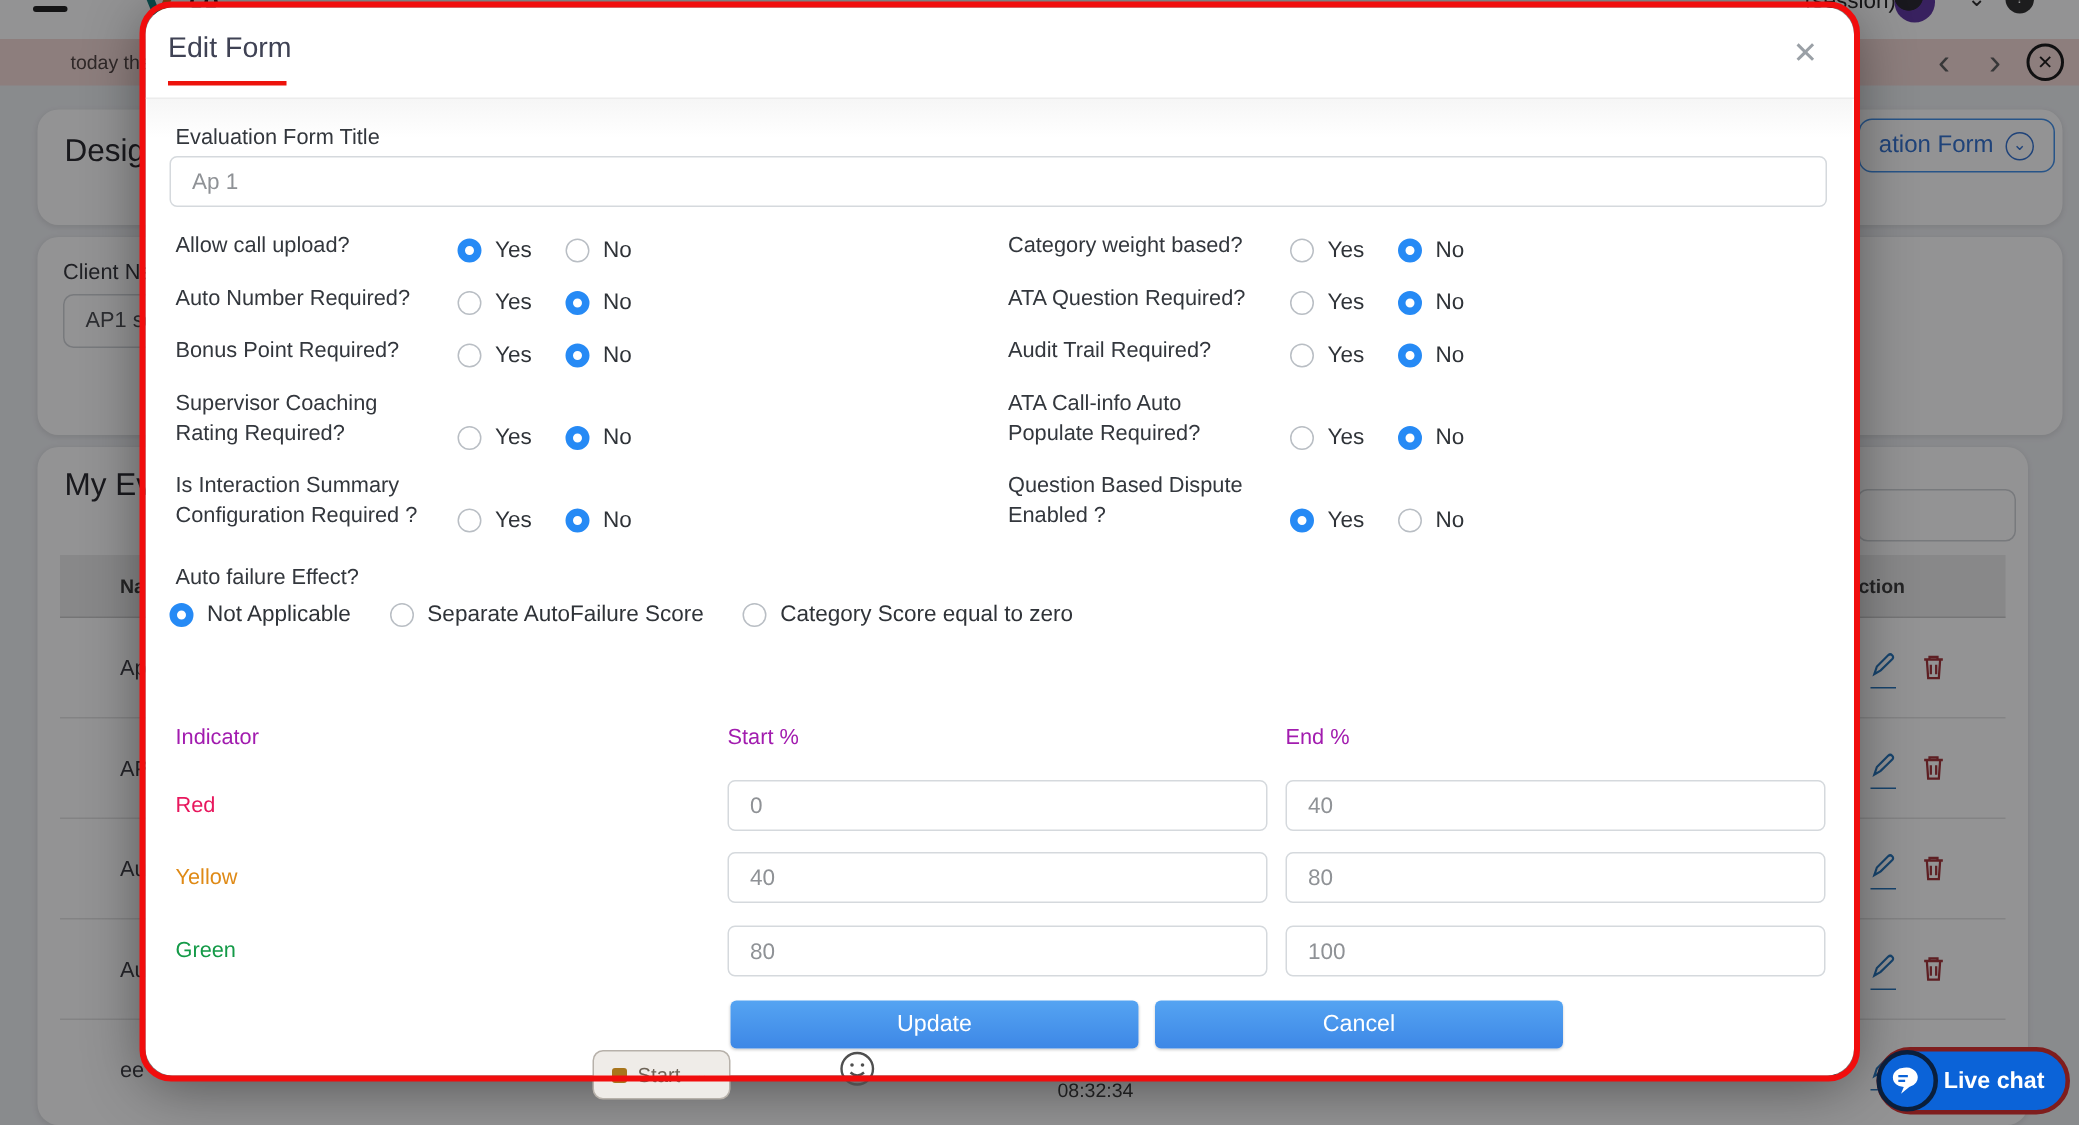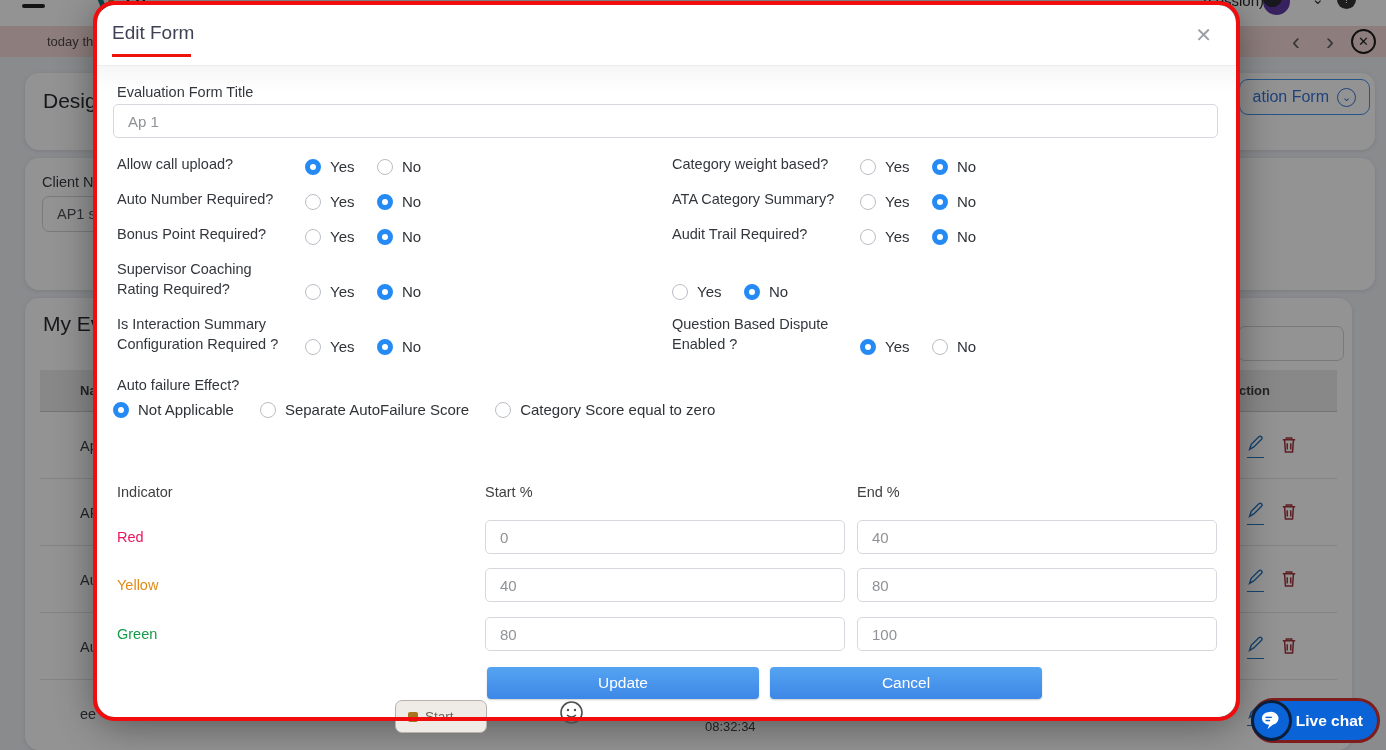--- a/index.html
+++ b/index.html
@@ -85,21 +85,21 @@
   .qrow { display:flex; align-items:flex-end; height:27px; margin-bottom:8px; }
   .qrow.tall { height:47px; }
   .qlabel { width:188px; font-size:14.5px; color:#33373d; line-height:1.42; white-space:pre-line; }
   .opt { display:flex; align-items:center; gap:9px; width:72px; cursor:pointer; }
   .opt-label { font-size:15px; color:#2f3338; }
   .radio { width:16px; height:16px; border-radius:50%; background:#fff; border:1px solid #b9bec4; flex:none; }
   .radio.on { border:5px solid #268af5; }
   .af-label { position:absolute; left:20px; top:372px; font-size:14.5px; color:#33373d; }
   .af-row { position:absolute; left:16px; top:396px; display:flex; align-items:center; gap:26px; }
   .af-row .opt { width:auto; }
-  .ind-head { position:absolute; font-size:14.5px; color:#404040; top:479px; }
+  .ind-head { position:absolute; font-size:14.5px; color:#a21caf; top:479px; }
   .ih-indicator { left:20px; } .ih-start { left:388px; } .ih-end { left:760px; }
   .ind-name { position:absolute; left:20px; font-size:14.5px; line-height:34px; }
   .c-red { color:#e8175d; } .c-yellow { color:#df8a16;text-align:center; } .c-green { color:#149a48; }
   .ind-input { position:absolute; width:360px; height:34px; border:1px solid #d5d9dd; border-radius:5px;
                font-size:15px; color:#8f9296; padding:8px 0 0 14px; background:#fff; }
   .col-start { left:388px; } .col-end { left:760px; }
   .r1 { top:515px; } .r2 { top:563px; } .r3 { top:612px; }
   .btn { position:absolute; top:662px; width:272px; height:32px; border:none; border-radius:4px; cursor:pointer;
          background:linear-gradient(#55a4f2,#3d87e6); color:#fff; font-size:15.5px;
          font-family:"Liberation Sans",sans-serif; box-shadow:0 1px 2px rgba(0,0,0,.2); }
@@ -321,21 +321,21 @@
         <div class="opt">
             <span class="radio"></span>
             <span class="opt-label">Yes</span>
           </div>
         <div class="opt">
             <span class="radio on"></span>
             <span class="opt-label">No</span>
           </div>
       </div>
       <div class="qrow">
-        <div class="qlabel">ATA Category Summary?</div>
+        <div class="qlabel">ATA Question Required?</div>
         <div class="opt">
             <span class="radio"></span>
             <span class="opt-label">Yes</span>
           </div>
         <div class="opt">
             <span class="radio on"></span>
             <span class="opt-label">No</span>
           </div>
       </div>
       <div class="qrow">
@@ -343,20 +343,22 @@
         <div class="opt">
             <span class="radio"></span>
             <span class="opt-label">Yes</span>
           </div>
         <div class="opt">
             <span class="radio on"></span>
             <span class="opt-label">No</span>
           </div>
       </div>
       <div class="qrow tall">
+        <div class="qlabel">ATA Call-info Auto
+Populate Required?</div>
         <div class="opt">
             <span class="radio"></span>
             <span class="opt-label">Yes</span>
           </div>
         <div class="opt">
             <span class="radio on"></span>
             <span class="opt-label">No</span>
           </div>
       </div>
       <div class="qrow tall">

